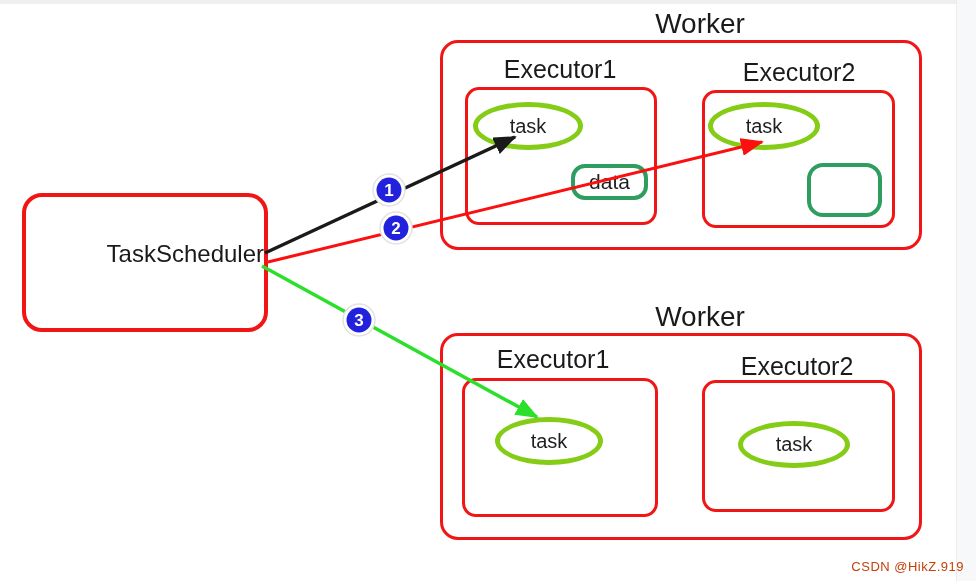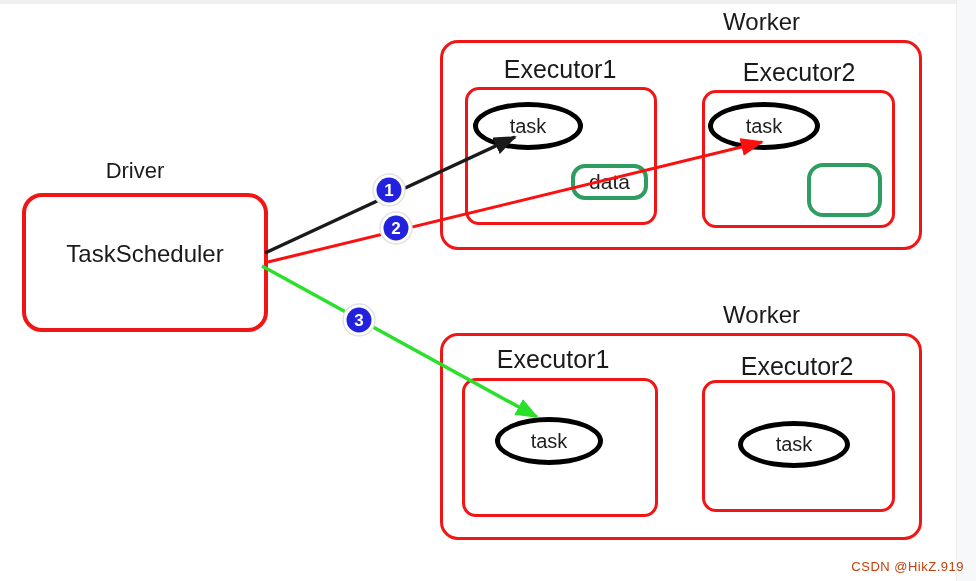--- a/index.html
+++ b/index.html
@@ -21,38 +21,38 @@
     background: #f7f8fa; border-left: 1px solid #ebebeb;
   }
   .box {
     position: absolute; box-sizing: border-box; background: transparent;
   }
   .red-box   { border: 3px solid #f11616; border-radius: 18px; }
   .red-box-sm{ border: 3px solid #f11616; border-radius: 14px; }
   .driver-box{ border: 4px solid #f11616; border-radius: 20px; }
   .task-ellipse {
     position: absolute; box-sizing: border-box;
-    border: 5px solid #000000; border-radius: 50%;
+    border: 5px solid #84cc16; border-radius: 50%;
     display: flex; align-items: center; justify-content: center;
     font-size: 20px; color: #1f1f1f;
   }
   .data-box {
     position: absolute; box-sizing: border-box;
     border: 4px solid #2d9e5f; border-radius: 14px;
     display: flex; align-items: center; justify-content: center;
     font-size: 21px; color: #1f1f1f;
   }
   .lbl {
     position: absolute; text-align: center; white-space: nowrap;
   }
-  .lbl-worker   { font-size: 24px; width: 200px; text-align: right; }
+  .lbl-worker   { font-size: 28px; width: 200px; }
   .lbl-executor { font-size: 25px; width: 200px; }
   .lbl-driver   { font-size: 22px; width: 200px; }
   .driver-text {
-    position: absolute; width: 100%; text-align: center;
+    position: absolute; width: 100%; text-align: right;
     font-size: 24px; top: 43px; left: 0;
   }
   #arrow-layer {
     position: absolute; left: 0; top: 0; pointer-events: none;
   }
   .badge-num {
     font-family: "Liberation Sans", sans-serif;
     font-size: 17px; font-weight: bold;
   }
   .watermark {
@@ -80,21 +80,20 @@
     <span>data</span>
   </div>
 
   <div class="lbl lbl-executor" style="left:699px; top:58px;">Executor2</div>
   <div class="box red-box-sm" style="left:702px; top:90px; width:193px; height:138px;"></div>
   <div class="task-ellipse" style="left:708px; top:102px; width:112px; height:48px;">
     <span>task</span>
   </div>
   <div class="data-box" style="left:807px; top:163px; width:75px; height:54px; border-radius:16px;"></div>
 
-  <div class="lbl lbl-driver" style="left:35px; top:158px;">Driver</div>
   <div class="box driver-box" style="left:22px; top:193px; width:246px; height:139px;">
     <div class="driver-text">TaskScheduler</div>
   </div>
 
   <div class="lbl lbl-worker" style="left:600px; top:301px;">Worker</div>
   <div class="box red-box" style="left:440px; top:333px; width:482px; height:207px;"></div>
 
   <div class="lbl lbl-executor" style="left:453px; top:345px;">Executor1</div>
   <div class="box red-box-sm" style="left:462px; top:378px; width:196px; height:139px;"></div>
   <div class="task-ellipse" style="left:495px; top:417px; width:108px; height:48px;">

